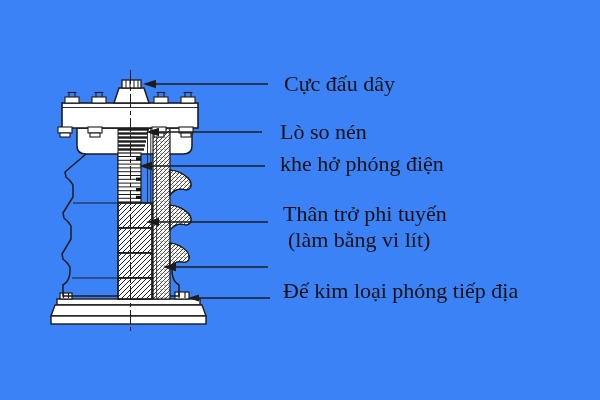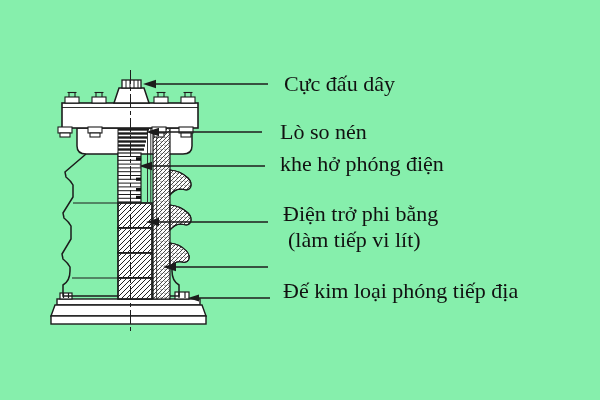--- a/index.html
+++ b/index.html
@@ -1,19 +1,19 @@
 <!DOCTYPE html>
 <html><head>
 <meta charset="utf-8">
 <style>
   html,body{margin:0;padding:0;background:#fff;}
   .stage{
     position:relative;
     width:600px;height:400px;
-    background:#86efac;
+    background:#3b82f6;
     overflow:hidden;
     font-family:"Liberation Serif","DejaVu Serif",serif;
   }
   .stage svg{position:absolute;left:0;top:0;}
   .lbl{
     position:absolute;
     transform:translateY(-54%);
     font-size:22px;
     line-height:1.05;
     color:#111;
@@ -201,19 +201,19 @@
 
     <line x1="130.5" y1="70" x2="130.5" y2="333" stroke="#1c1c1c" stroke-width="1" stroke-dasharray="14 3 4 3"></line>
   </svg>
 
   <div class="lbl" style="left:284px;top:84px">Cực đấu dây</div>
 
   <div class="lbl" style="left:280px;top:132px">Lò so nén</div>
 
   <div class="lbl" style="left:280px;top:164px">khe hở phóng điện</div>
 
-  <div class="lbl" style="left:283px;top:214px">Điện trở phi bằng</div>
-
-  <div class="lbl" style="left:288px;top:240px">(làm tiếp vi lít)</div>
+  <div class="lbl" style="left:283px;top:214px">Thân trở phi tuyến</div>
+
+  <div class="lbl" style="left:288px;top:240px">(làm bằng vi lít)</div>
 
 
   <div class="lbl" style="left:283px;top:291px">Đế kim loại phóng tiếp địa</div>
 </div>
 
 </body></html>

